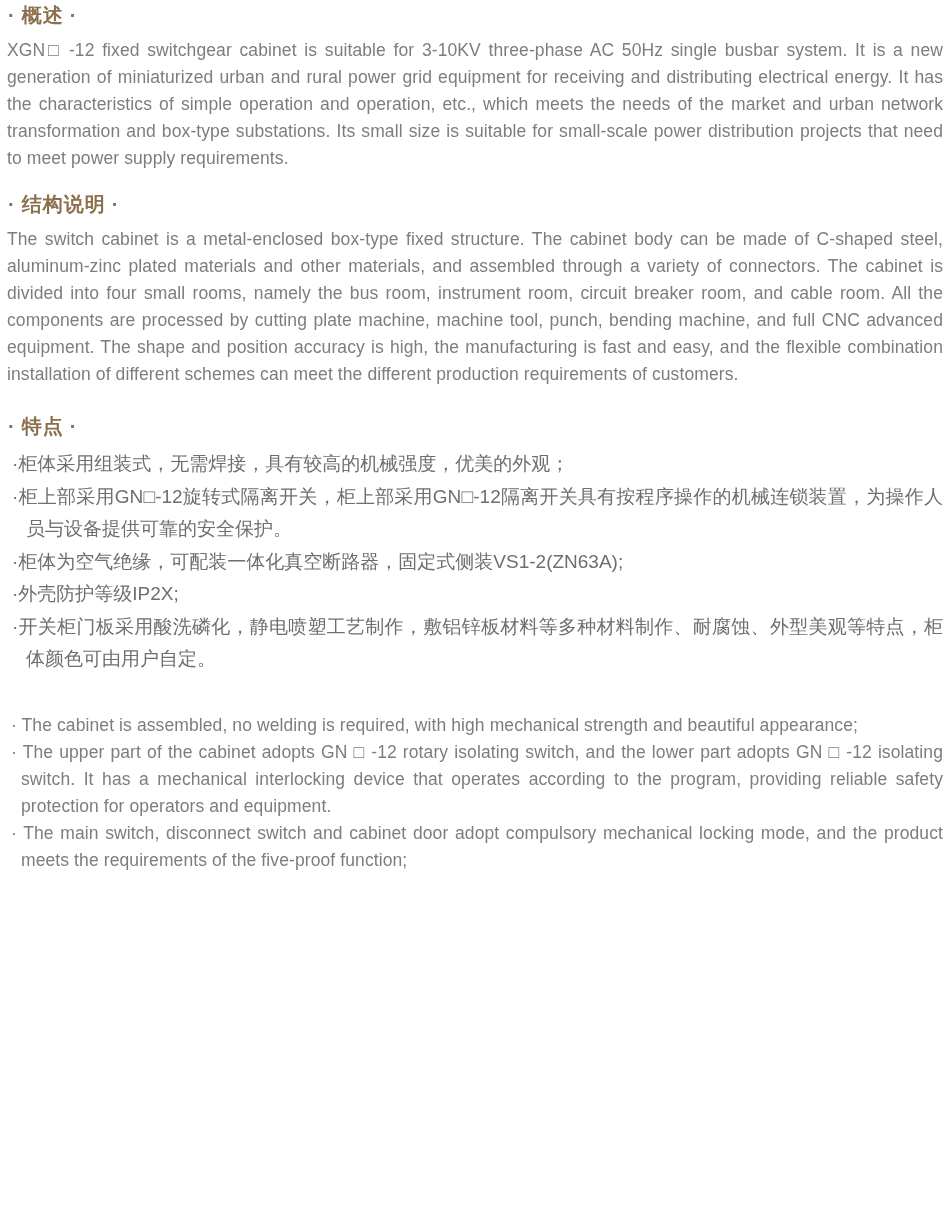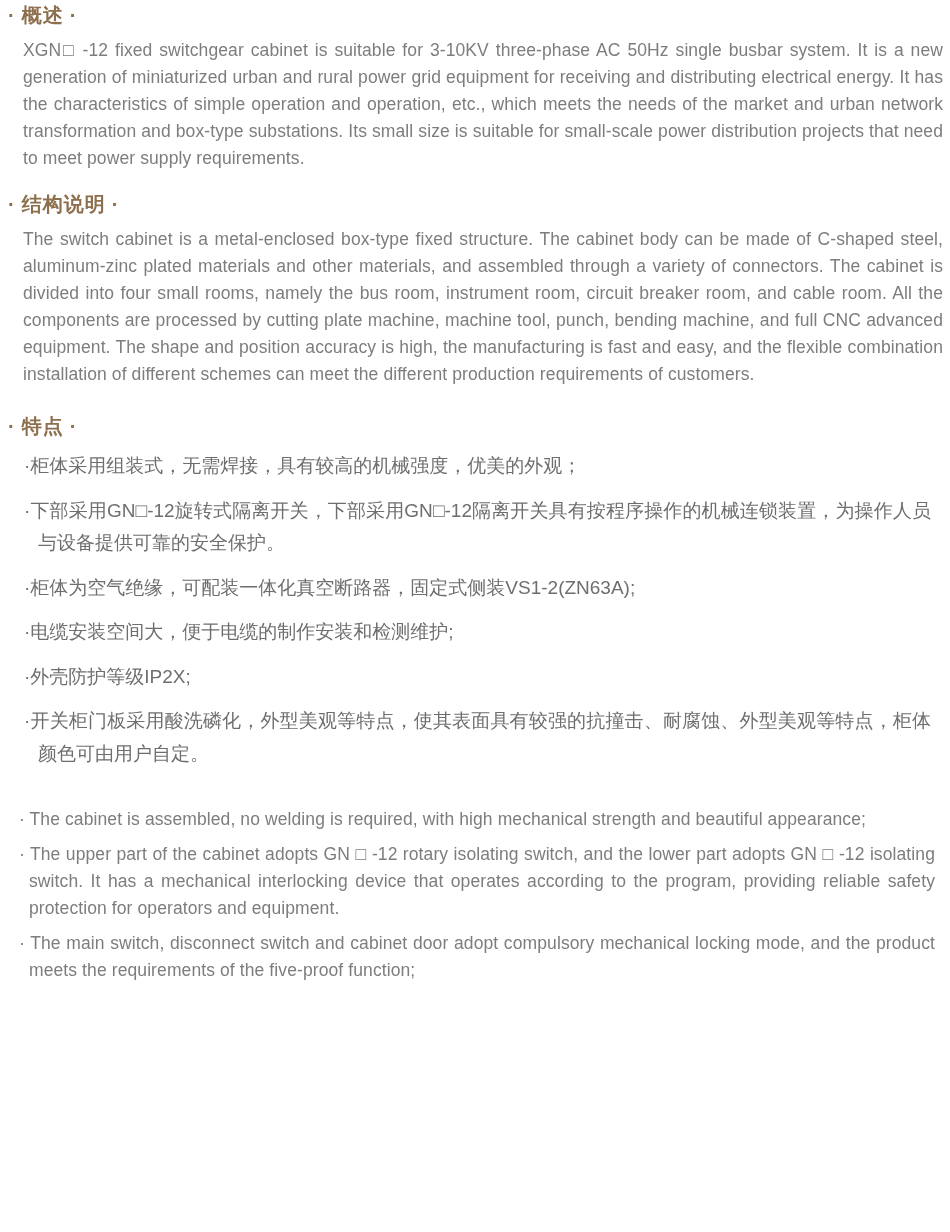--- a/index.html
+++ b/index.html
@@ -39,43 +39,43 @@
     color:var(--zh);
     text-align:justify;
     text-indent:2em;
     margin:0 0 7px 0;
   }
   .en-para{
     font-size:17.5px;
     line-height:27px;
     color:var(--en);
     text-align:justify;
-    margin:0 0 20px 16px;
+    margin:0 0 20px 0;
     letter-spacing:0.1px;
   }
   .en-para.gap-after{margin-bottom:26px;}
   .zh-bullets{margin:2px 0 0 0;}
   .zh-bullets .item{
     font-size:19px;
     line-height:32.5px;
     color:var(--zh);
     text-align:justify;
     padding-left:19px;
     text-indent:-14px;
-    margin:12px;
+    margin:0;
   }
   .en-bullets{margin-top:36px;}
   .en-bullets .item{
     font-size:17.5px;
     line-height:27px;
     color:var(--en);
     text-align:justify;
     padding-left:14px;
     text-indent:-10px;
-    margin:8px;
+    margin:0;
     letter-spacing:0.1px;
   }
 </style>
 </head>
 <body>
 
 <div class="page">
 
   <div class="sec-header">
     <span class="dot">·</span>
@@ -92,25 +92,24 @@
   <p class="en-para gap-after">The switch cabinet is a metal-enclosed box-type fixed structure. The cabinet body can be made of C-shaped steel, aluminum-zinc plated materials and other materials, and assembled through a variety of connectors. The cabinet is divided into four small rooms, namely the bus room, instrument room, circuit breaker room, and cable room. All the components are processed by cutting plate machine, machine tool, punch, bending machine, and full CNC advanced equipment. The shape and position accuracy is high, the manufacturing is fast and easy, and the flexible combination installation of different schemes can meet the different production requirements of customers.</p>
 
   <div class="sec-header">
     <span class="dot">·</span>
     <span>特点</span>
     <span class="dot">·</span>
   </div>
 
   <div class="zh-bullets">
     <p class="item">·柜体采用组装式，无需焊接，具有较高的机械强度，优美的外观；</p>
-    <p class="item">·下部采用GN□-12旋转式隔离开关，下部采用GN□-12隔离开关具有按程序操作的机械连锁装置，为操作人员与设备提供可靠的安全保护。</p>
+    <p class="item">·柜上部采用GN□-12旋转式隔离开关，柜上部采用GN□-12隔离开关具有按程序操作的机械连锁装置，为操作人员与设备提供可靠的安全保护。</p>
     <p class="item">·柜体为空气绝缘，可配装一体化真空断路器，固定式侧装VS1-2(ZN63A);</p>
-    <p class="item">·电缆安装空间大，便于电缆的制作安装和检测维护;</p>
     <p class="item">·外壳防护等级IP2X;</p>
-    <p class="item">·开关柜门板采用酸洗磷化，外型美观等特点，使其表面具有较强的抗撞击、耐腐蚀、外型美观等特点，柜体颜色可由用户自定。</p>
+    <p class="item">·开关柜门板采用酸洗磷化，静电喷塑工艺制作，敷铝锌板材料等多种材料制作、耐腐蚀、外型美观等特点，柜体颜色可由用户自定。</p>
   </div>
 
   <div class="en-bullets">
     <p class="item">· The cabinet is assembled, no welding is required, with high mechanical strength and beautiful appearance;</p>
     <p class="item">· The upper part of the cabinet adopts GN □ -12 rotary isolating switch, and the lower part adopts GN □ -12 isolating switch. It has a mechanical interlocking device that operates according to the program, providing reliable safety protection for operators and equipment.</p>
     <p class="item">· The main switch, disconnect switch and cabinet door adopt compulsory mechanical locking mode, and the product meets the requirements of the five-proof function;</p>
 
   </div>
 
 </div>

